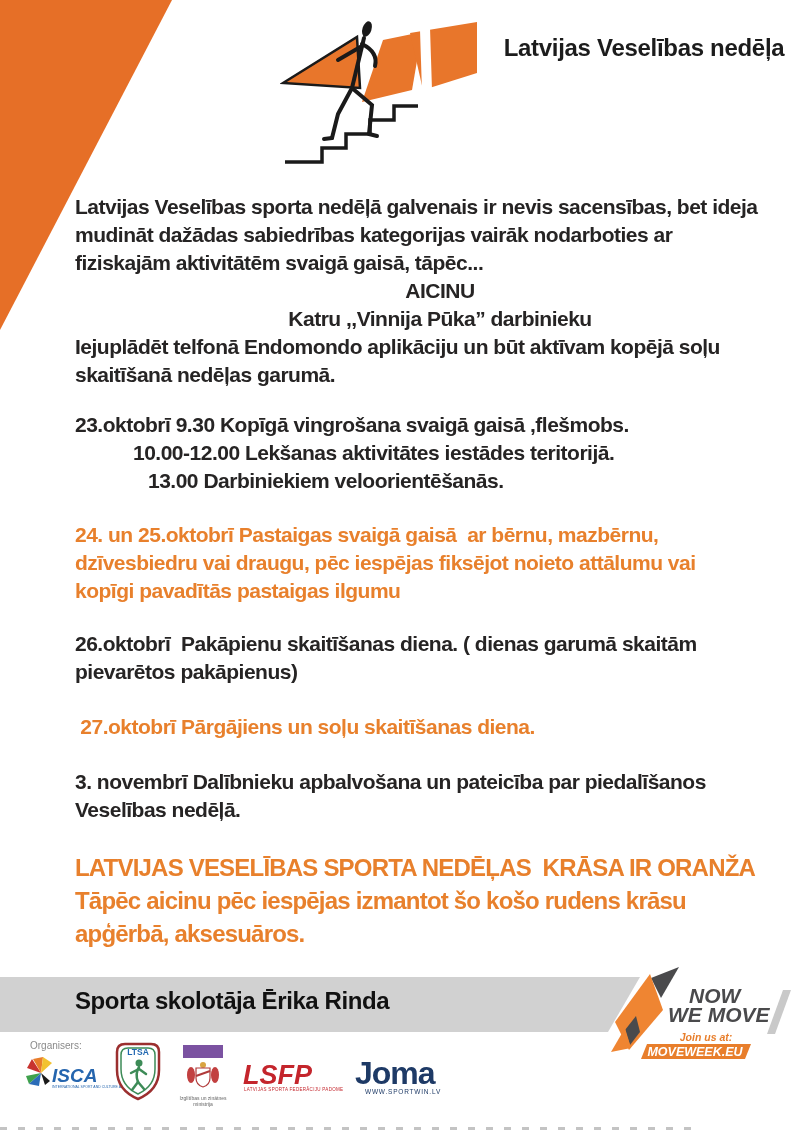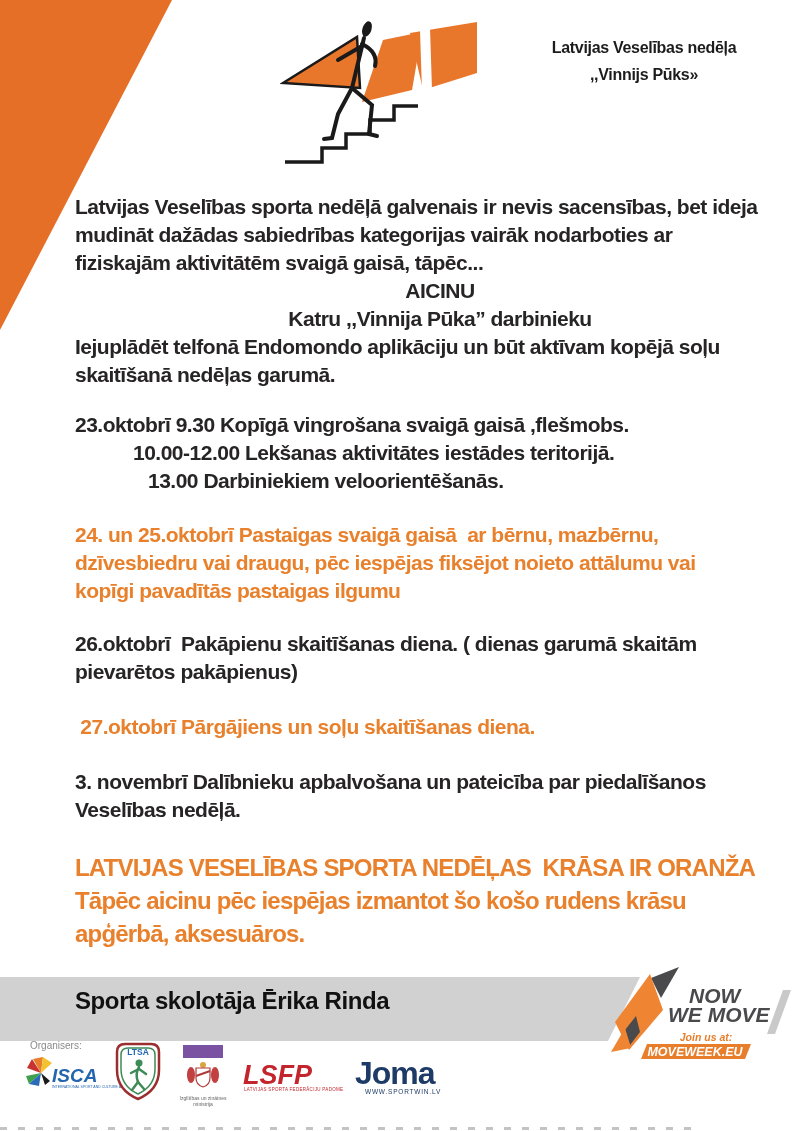--- a/index.html
+++ b/index.html
@@ -4,33 +4,33 @@
 <style>
   html,body{margin:0;padding:0;background:#fff;}
   .page{position:relative;width:800px;height:1131px;overflow:hidden;background:#fff;
         font-family:"Liberation Sans",sans-serif;}
   
   .corner-triangle{position:absolute;left:0;top:0;width:172px;height:330px;
         background:#E66F27;clip-path:polygon(0 0,100% 0,0 100%);}
   
   .logo{position:absolute;left:280px;top:10px;}
   .header{position:absolute;left:488px;top:34px;width:312px;text-align:center;
-        font-weight:700;font-size:16px;line-height:27px;letter-spacing:-0.3px;color:#1c1c1c;}
+        font-weight:700;font-size:24px;line-height:27px;letter-spacing:-0.3px;color:#1c1c1c;}
   .hline{white-space:pre;}
   
   .sec{position:absolute;left:75px;width:730px;font-weight:700;}
   .ln{white-space:pre;font-size:21px;line-height:28px;letter-spacing:-0.5px;}
   .dark{color:#262424;}
   .orange{color:#E8802C;}
   .c{text-align:center;}
   .i1{padding-left:58px;}
   .i2{padding-left:73px;}
   .big .ln{font-size:24px;line-height:33px;letter-spacing:-0.8px;}
   
-  .graybar{position:absolute;left:0;top:977px;width:650px;height:64px;background:#D1D1D1;
+  .graybar{position:absolute;left:0;top:977px;width:650px;height:55px;background:#D1D1D1;
         clip-path:polygon(0 0,640px 0,608px 100%,0 100%);}
   .bartext{position:absolute;left:75px;top:10px;font-weight:700;font-size:24px;
         letter-spacing:-0.4px;color:#111;}
   .nwm{position:absolute;left:605px;top:962px;}
   .logos{position:absolute;left:25px;top:1038px;}
   .cutoff{position:absolute;left:0;top:1127px;width:700px;height:3px;opacity:.35;
         background:repeating-linear-gradient(90deg,#555 0 7px,transparent 7px 18px);}
   svg text{font-family:"Liberation Sans",sans-serif;}
 </style>
 </head>
@@ -58,21 +58,20 @@
       <path d="M82,34 C94,40 97,48 95,56"></path>
       <path d="M72,78 L92,95 L89,124"></path>
       <path d="M72,78 L58,104 L52,128"></path>
       <path d="M89,124 L97,126"></path>
       <path d="M52,128 L44,129"></path>
     </g>
   </svg>
 
   <div class="header">
     <div class="hline">Latvijas Veselības nedēļa</div>
-    <div class="hline">,,Vinnijs Pūks»</div>
   </div>
 
   <div class="sec dark" style="top:193px">
     <div class="ln">Latvijas Veselības sporta nedēļā galvenais ir nevis sacensības, bet ideja</div>
     <div class="ln">mudināt dažādas sabiedrības kategorijas vairāk nodarboties ar</div>
     <div class="ln">fiziskajām aktivitātēm svaigā gaisā, tāpēc...</div>
     <div class="ln c">AICINU</div>
     <div class="ln c">Katru ,,Vinnija Pūka” darbinieku</div>
     <div class="ln">Iejuplādēt telfonā Endomondo aplikāciju un būt aktīvam kopējā soļu</div>
     <div class="ln">skaitīšanā nedēļas garumā.</div>

